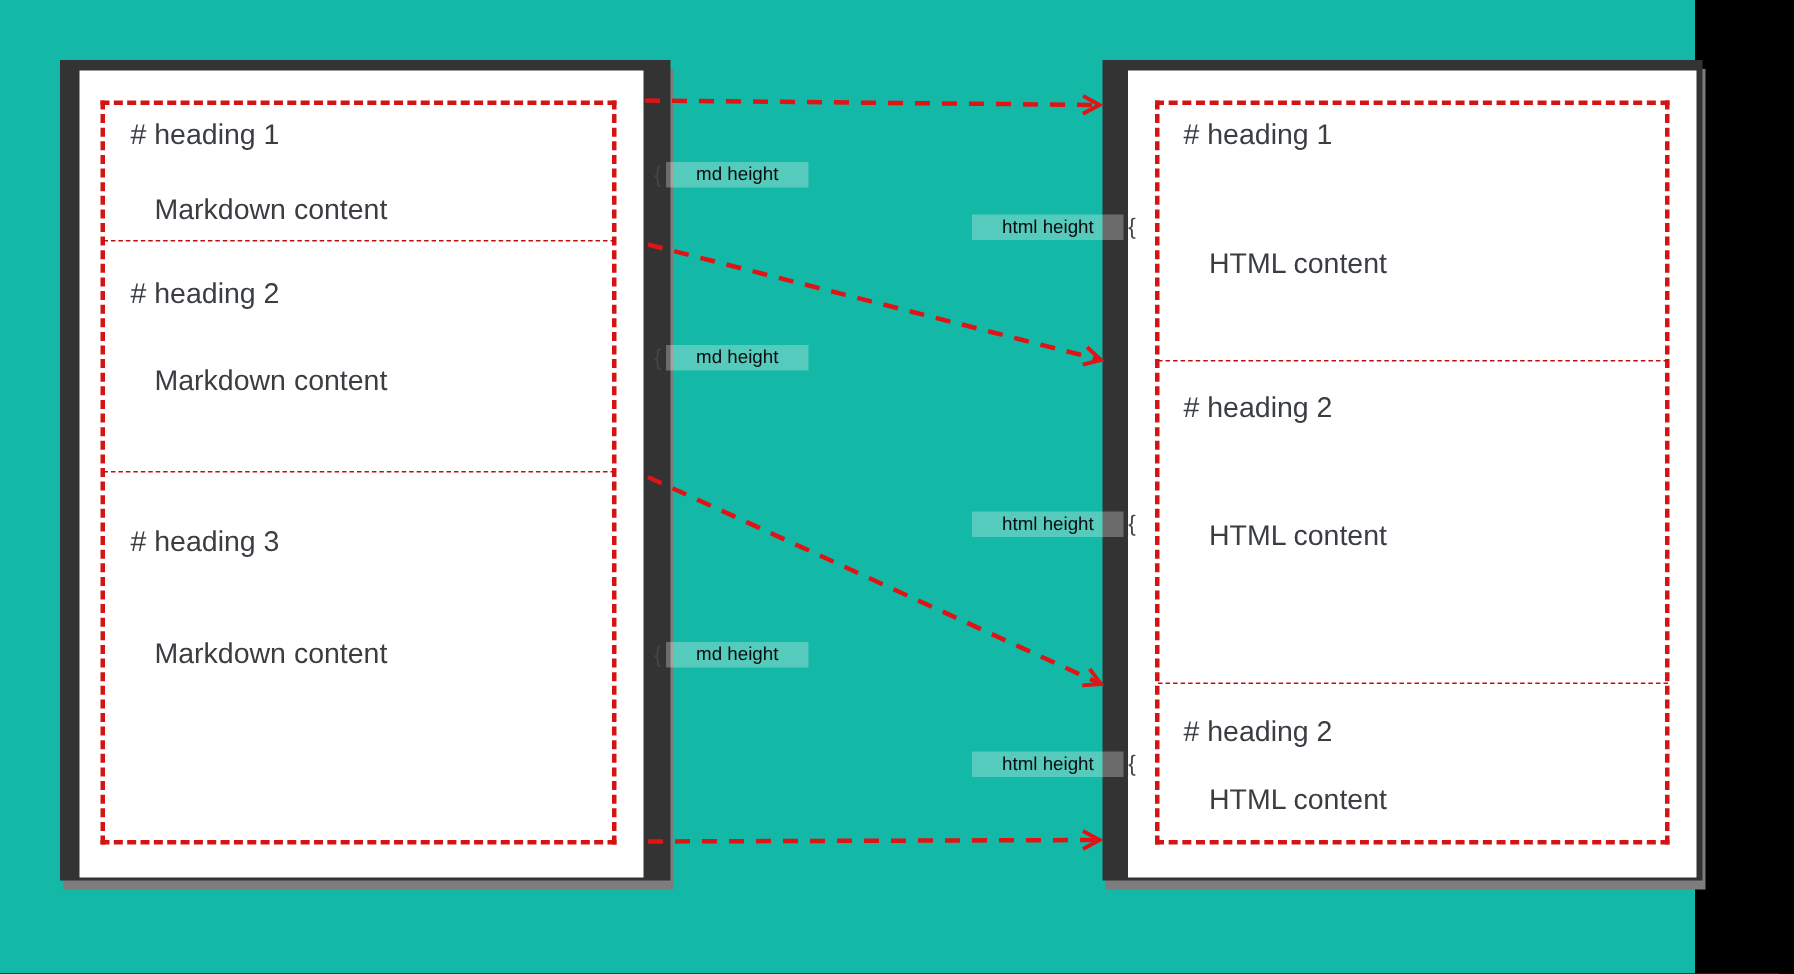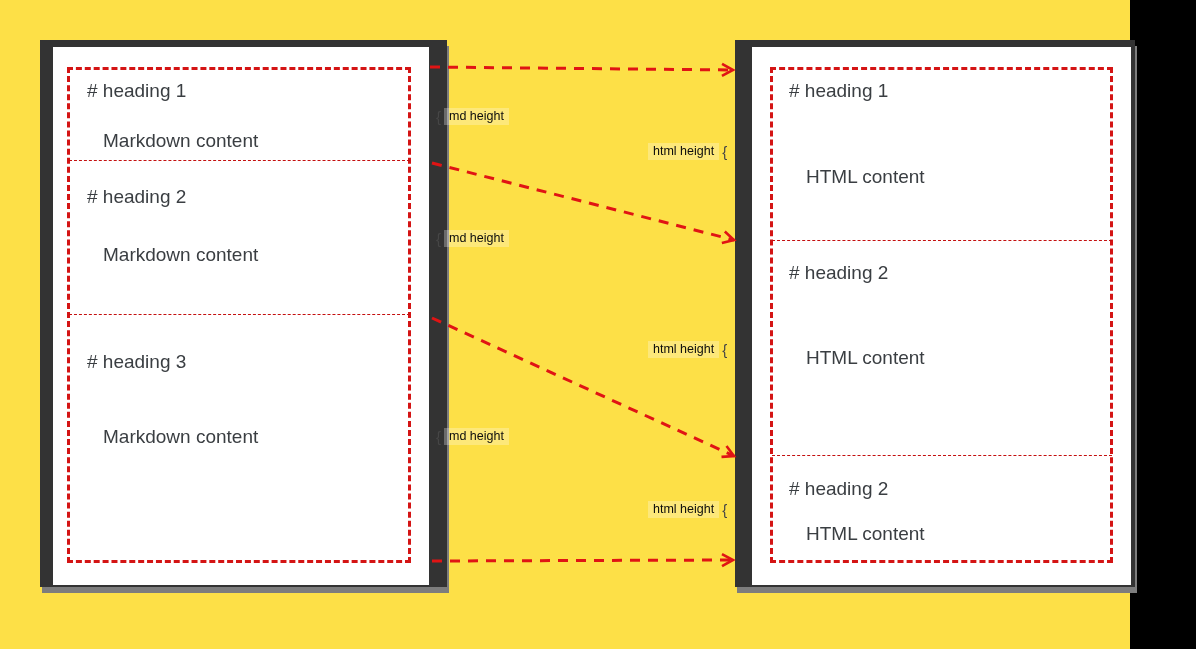--- a/index.html
+++ b/index.html
@@ -1,18 +1,18 @@
 <!DOCTYPE html>
 <html><head>
 <meta charset="utf-8">
 <style>
   * { margin: 0; padding: 0; box-sizing: border-box; }
   html, body { width: 1196px; height: 649px; background: #000; overflow: hidden; }
   body { font-family: "Liberation Sans", sans-serif; }
-  #stage { position: relative; width: 1130px; height: 649px; background: #fde047; }
+  #stage { position: relative; width: 1130px; height: 649px; background: #14b8a6; }
 
   
   .frame {
     position: absolute; background: #333333;
     box-shadow: 2px 6px 0 #7d7d7d;
   }
   .frame.left  { left: 40px;  top: 40px; width: 407px; height: 547px; padding: 7px 18px 2px 13px; }
   .frame.right { left: 735px; top: 40px; width: 400px; height: 547px; padding: 7px 4px 2px 17px; }
   .sheet { width: 100%; height: 100%; background: #ffffff; }
 
@@ -22,21 +22,21 @@
   .redbox.right { left: 770px; top: 67px; width: 343px; height: 496px; }
 
   .divider { position: absolute; height: 0; border-top: 1px dashed #c40f0f; }
 
   .sec-text { position: absolute; color: #3a3e42; font-size: 19px; line-height: 24px; white-space: nowrap; }
 
   
   .mlabel { position: absolute; display: flex; align-items: center; gap: 3px; white-space: nowrap; }
   .mlabel .txt {
     font-size: 12.5px; line-height: 15px; color: #0c0c0c;
-    background: rgba(255,255,255,0.28); padding: 1px 5px;
+    background: rgba(255,255,255,0.28); padding: 1px 20px;
   }
   .mlabel .brace { color: #464646; font-size: 15px; line-height: 15px; background: transparent; }
 
   svg#arrows { position: absolute; left: 0; top: 0; pointer-events: none; }
 </style>
 </head>
 <body>
 
 <div id="stage">
 

